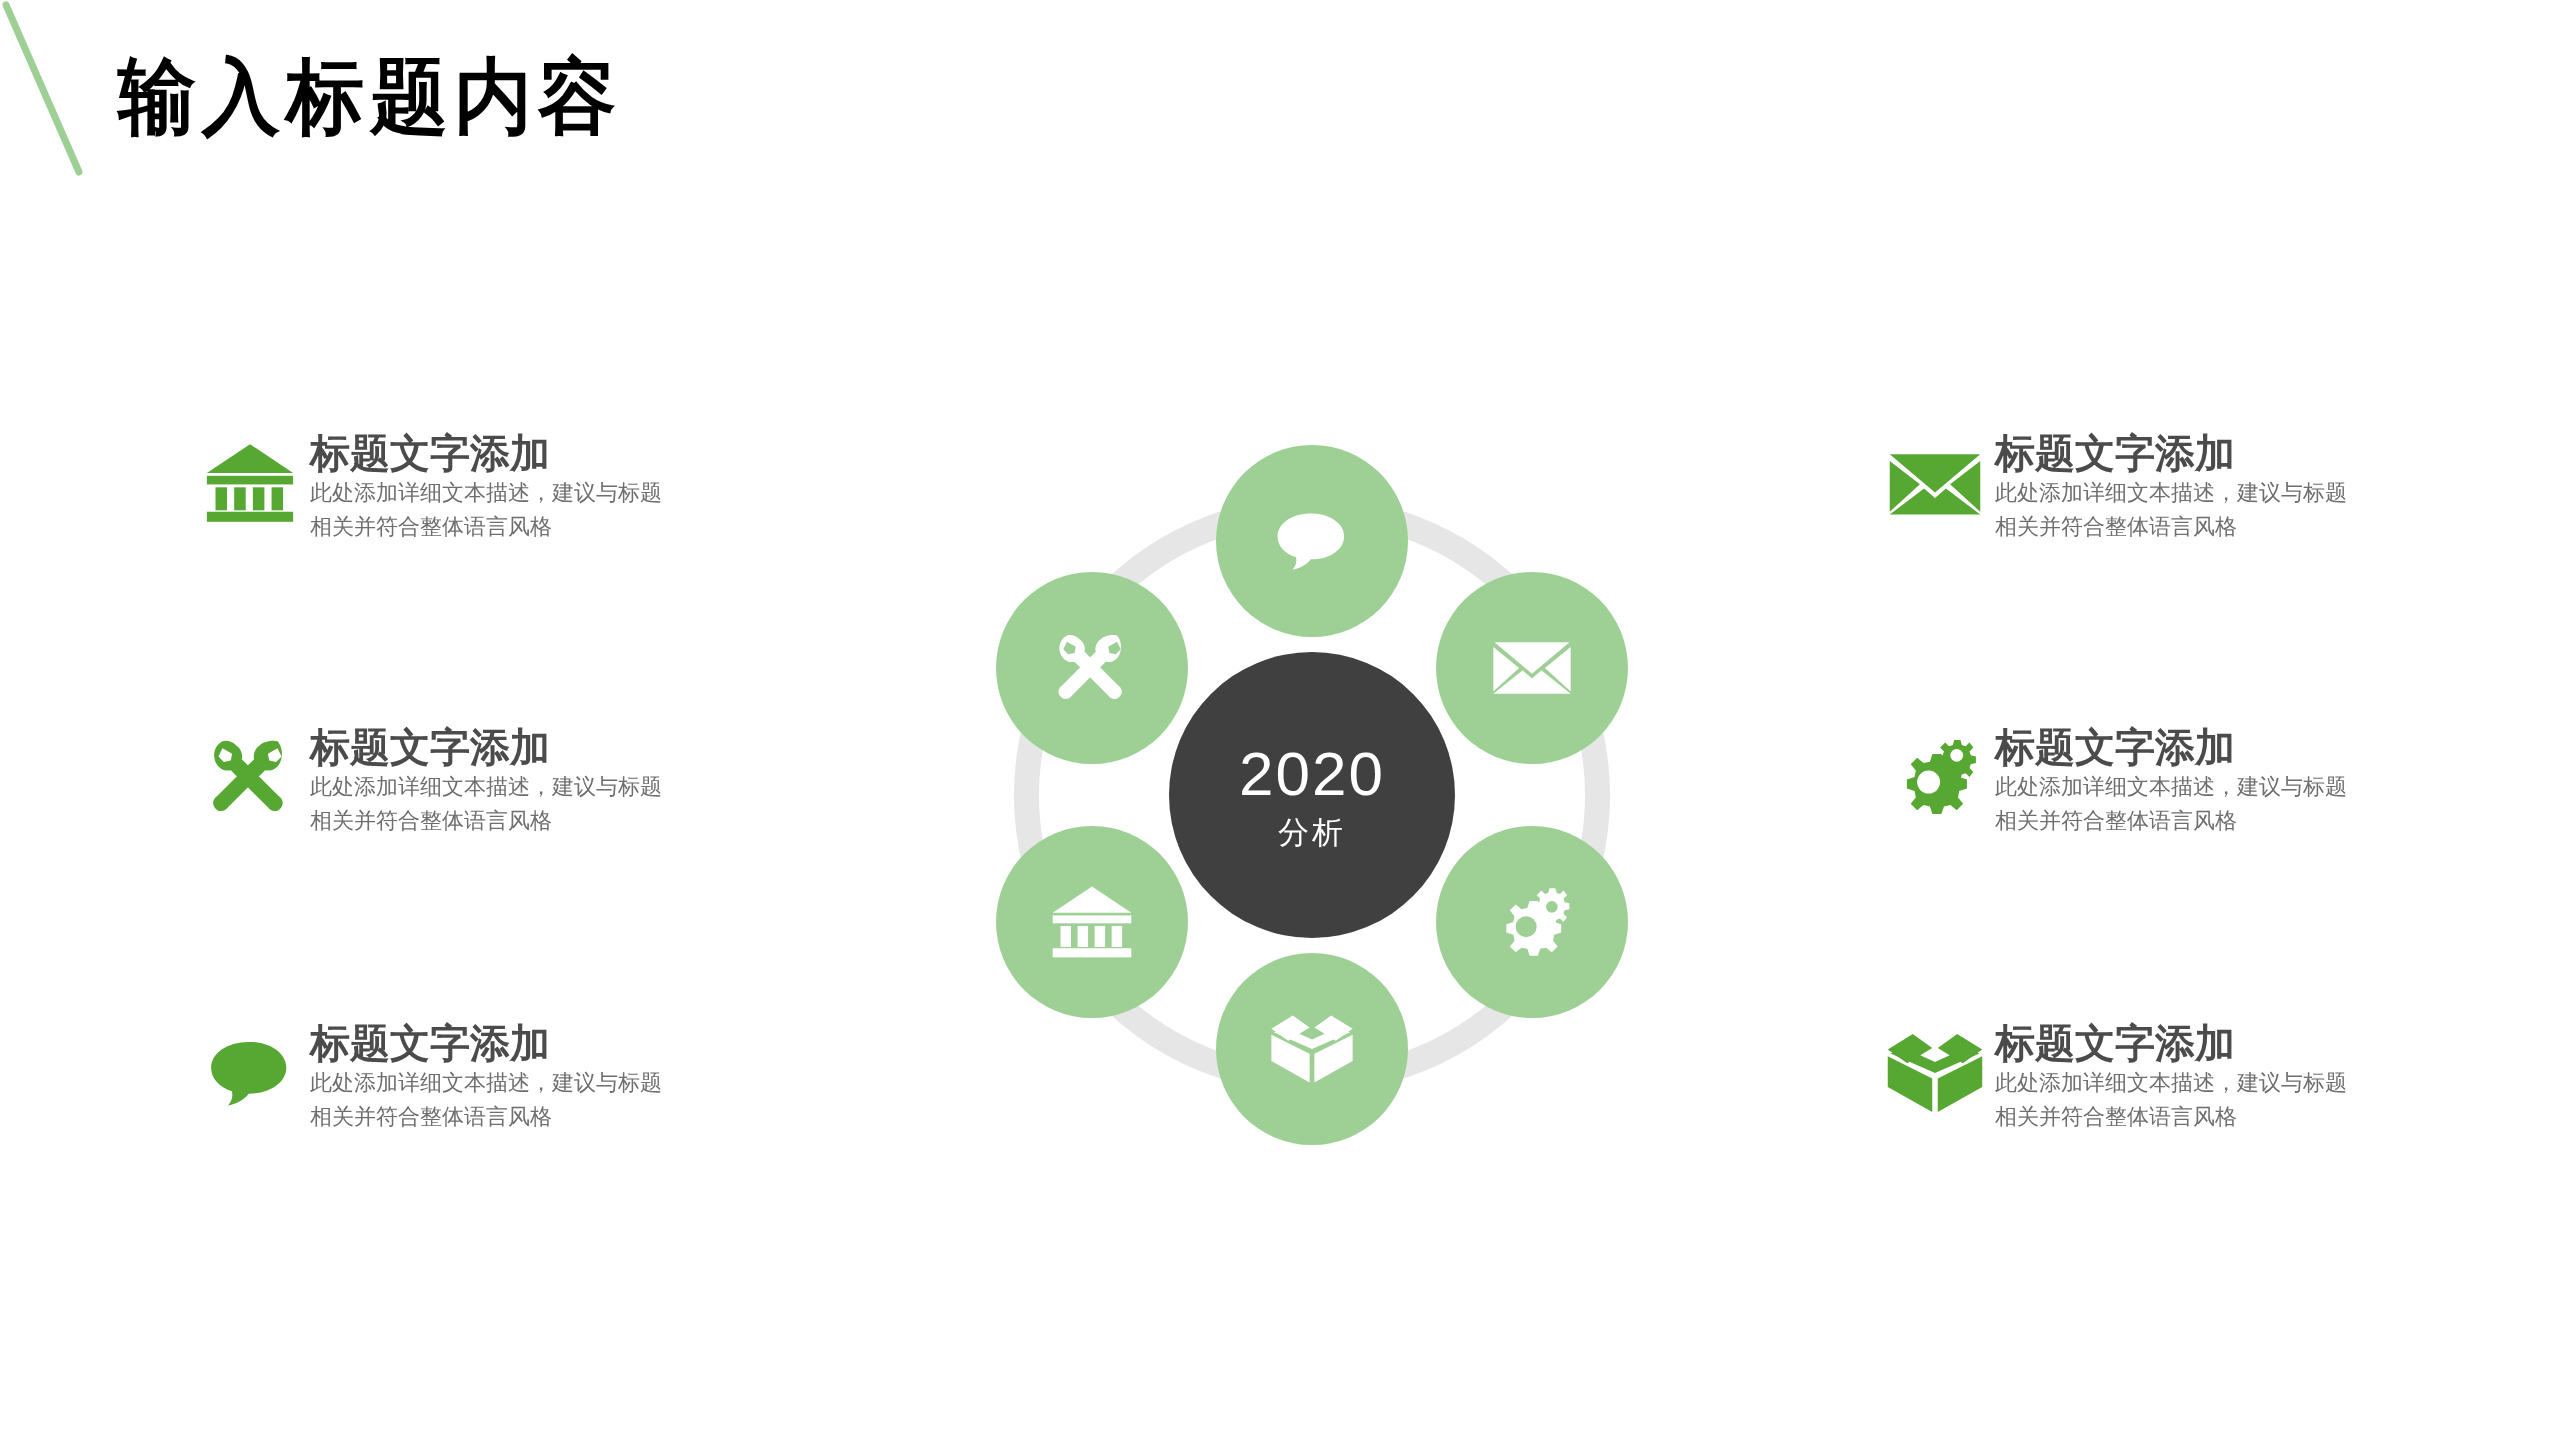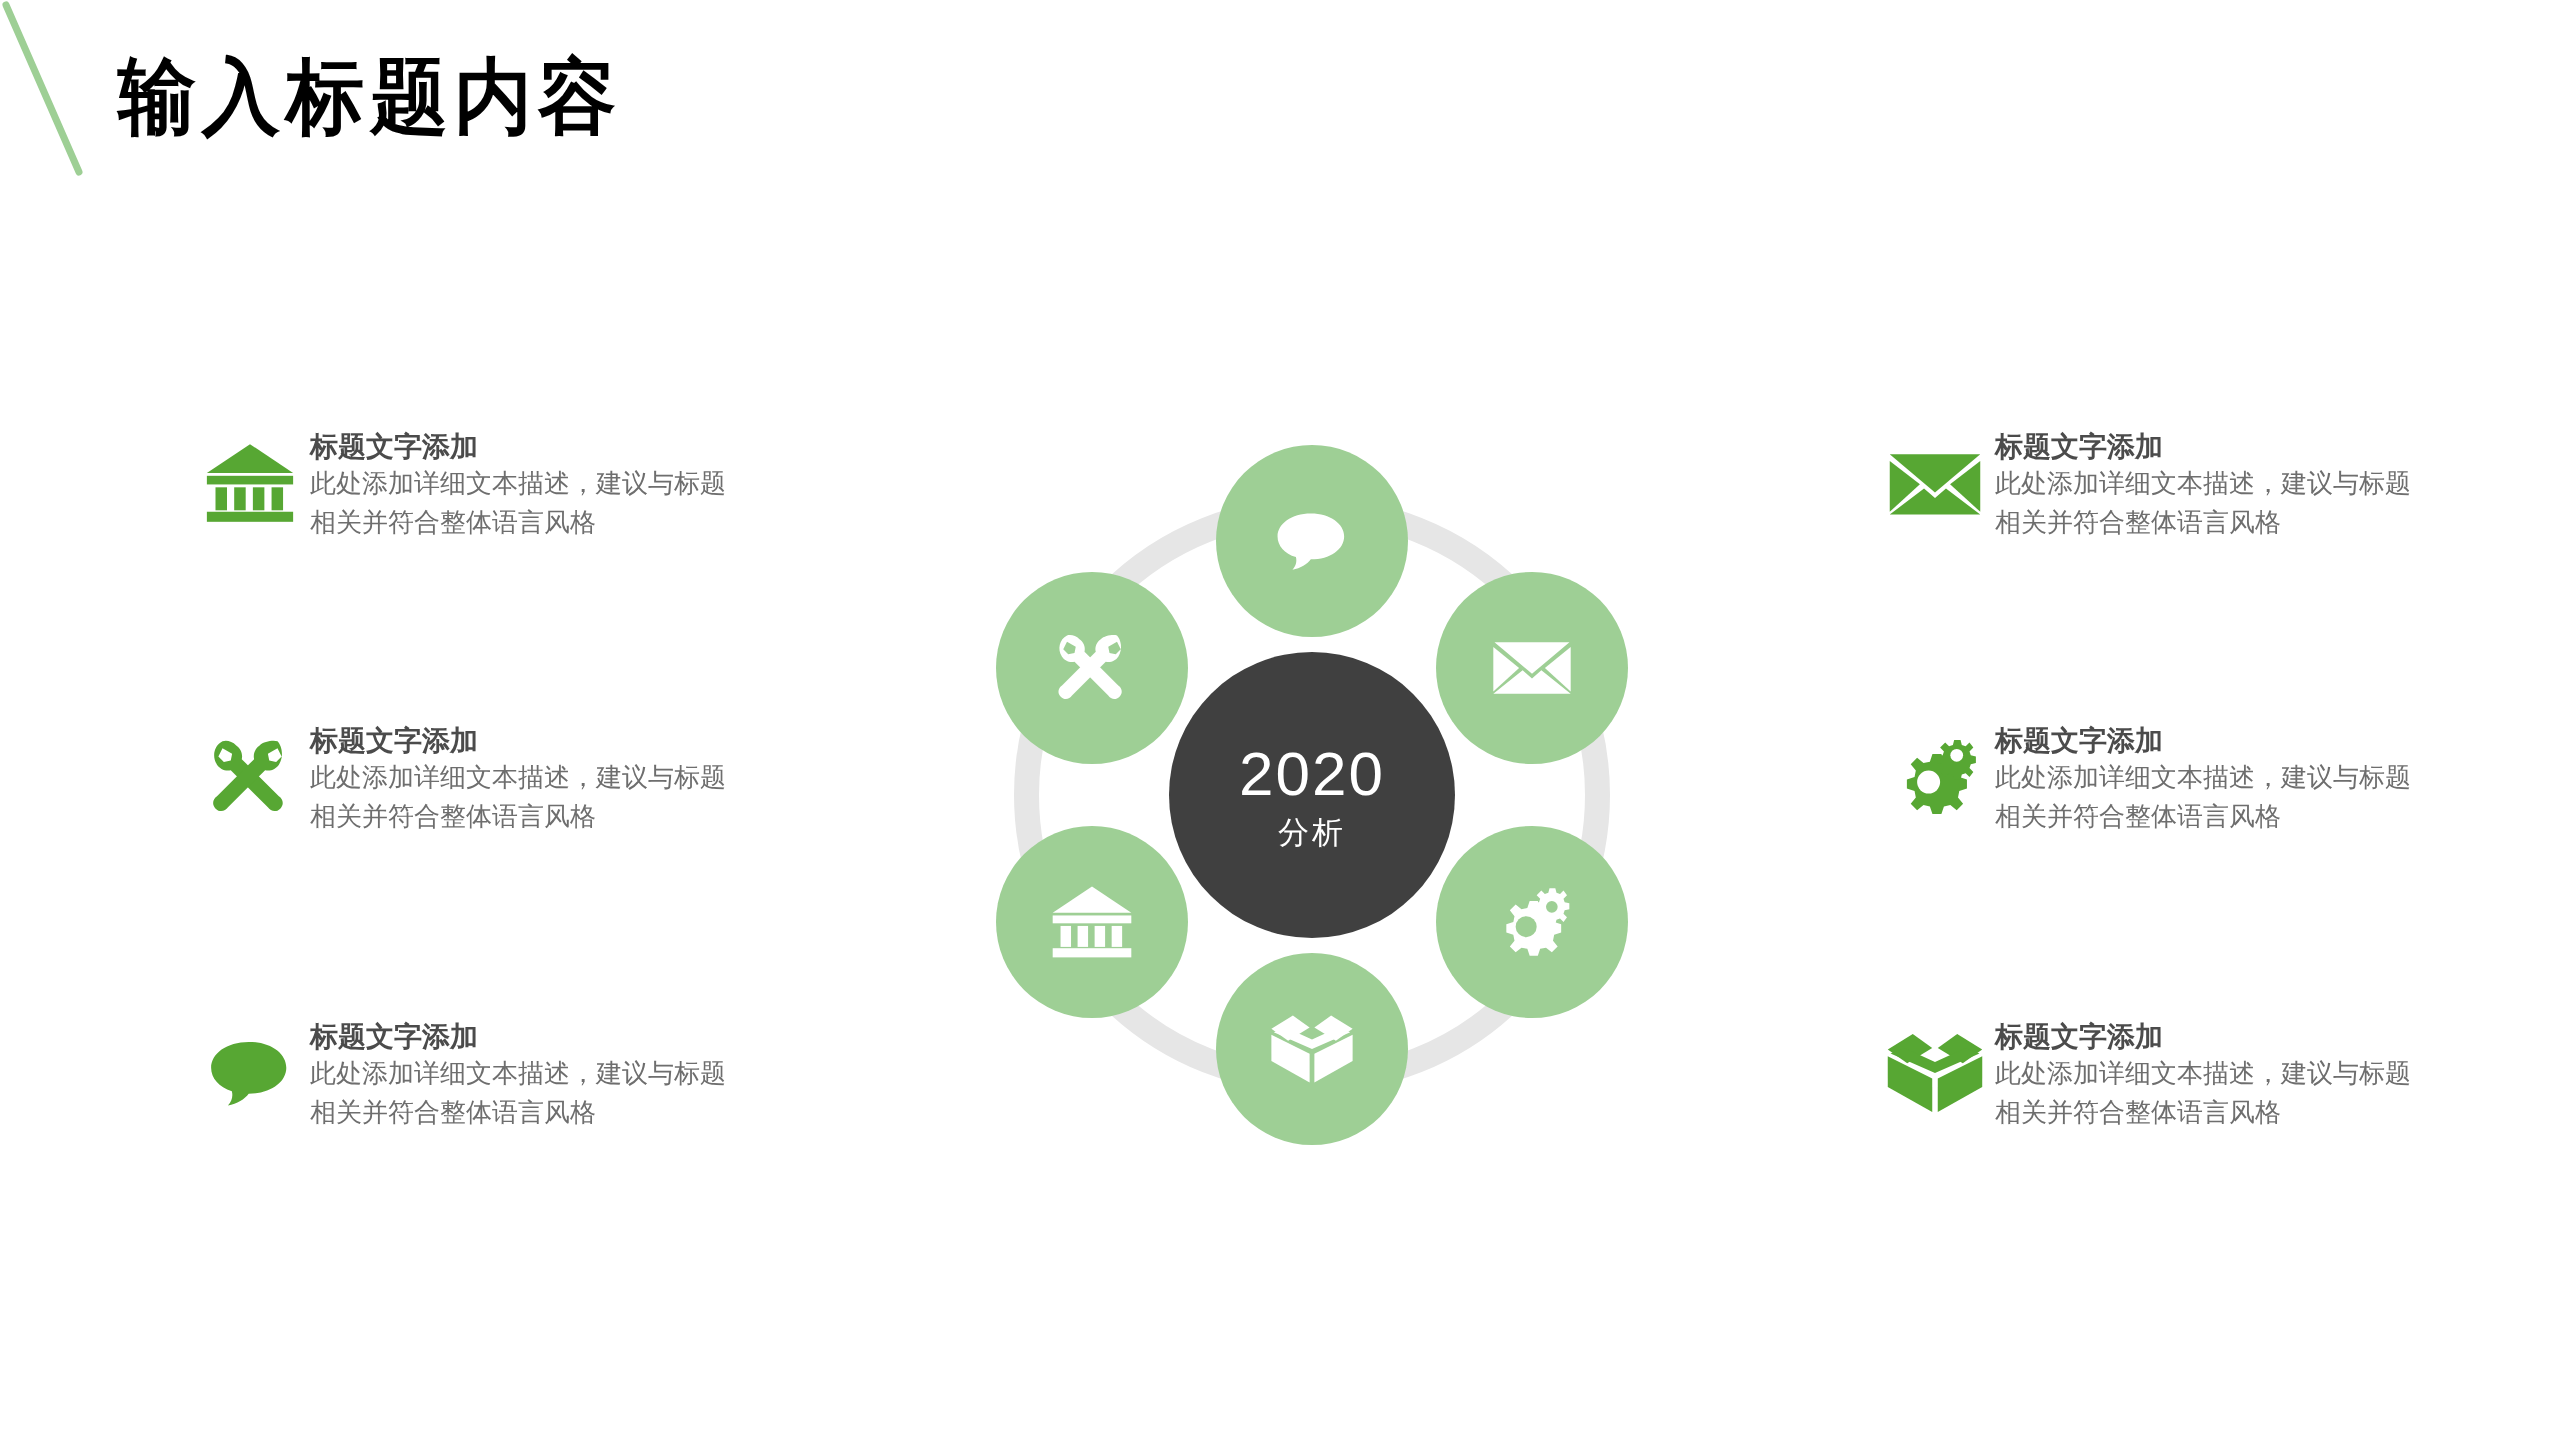--- a/index.html
+++ b/index.html
@@ -47,30 +47,30 @@
     width:120px;
     min-width:120px;
     height:110px;
     display:flex;
     align-items:center;
     justify-content:center;
   }
   .feature .f-icon svg{display:block;}
   .feature .f-text{padding-top:4px;}
   .feature .f-title{
-    font-size:28px;
+    font-size:40px;
     font-weight:bold;
     color:#4b4b4b;
     line-height:1.06;
     letter-spacing:0px;
     white-space:nowrap;
     margin:0 0 2px 0;
   }
   .feature .f-desc{
-    font-size:26px;
+    font-size:22px;
     color:#6e6e6e;
     line-height:1.52;
     letter-spacing:0px;
     max-width:450px;
   }
 
   
   .feat-l1{left:190px;top:428px;}
   .feat-l2{left:190px;top:722px;}
   .feat-l3{left:190px;top:1018px;}

